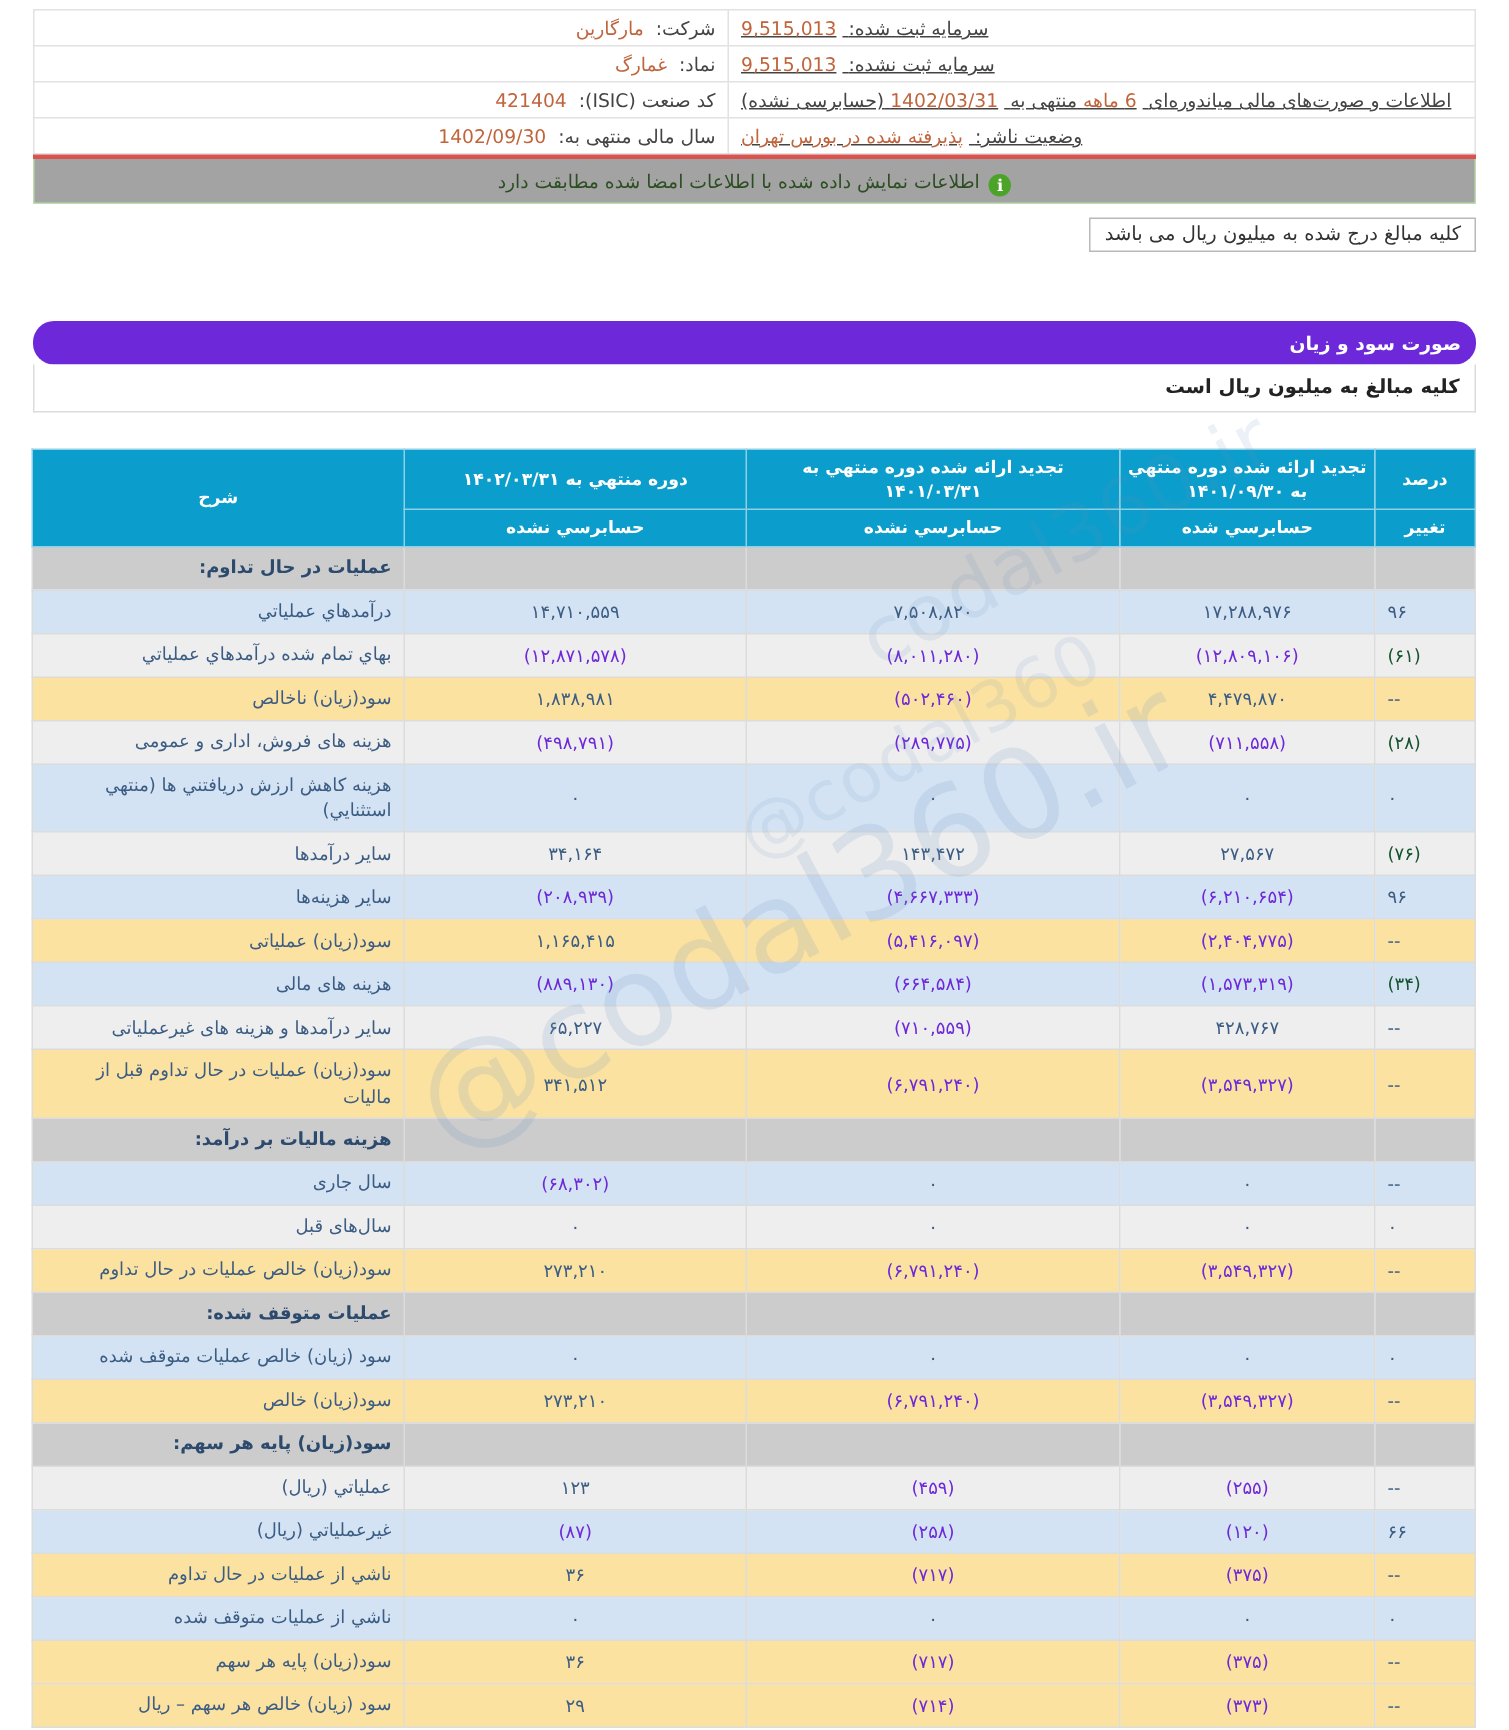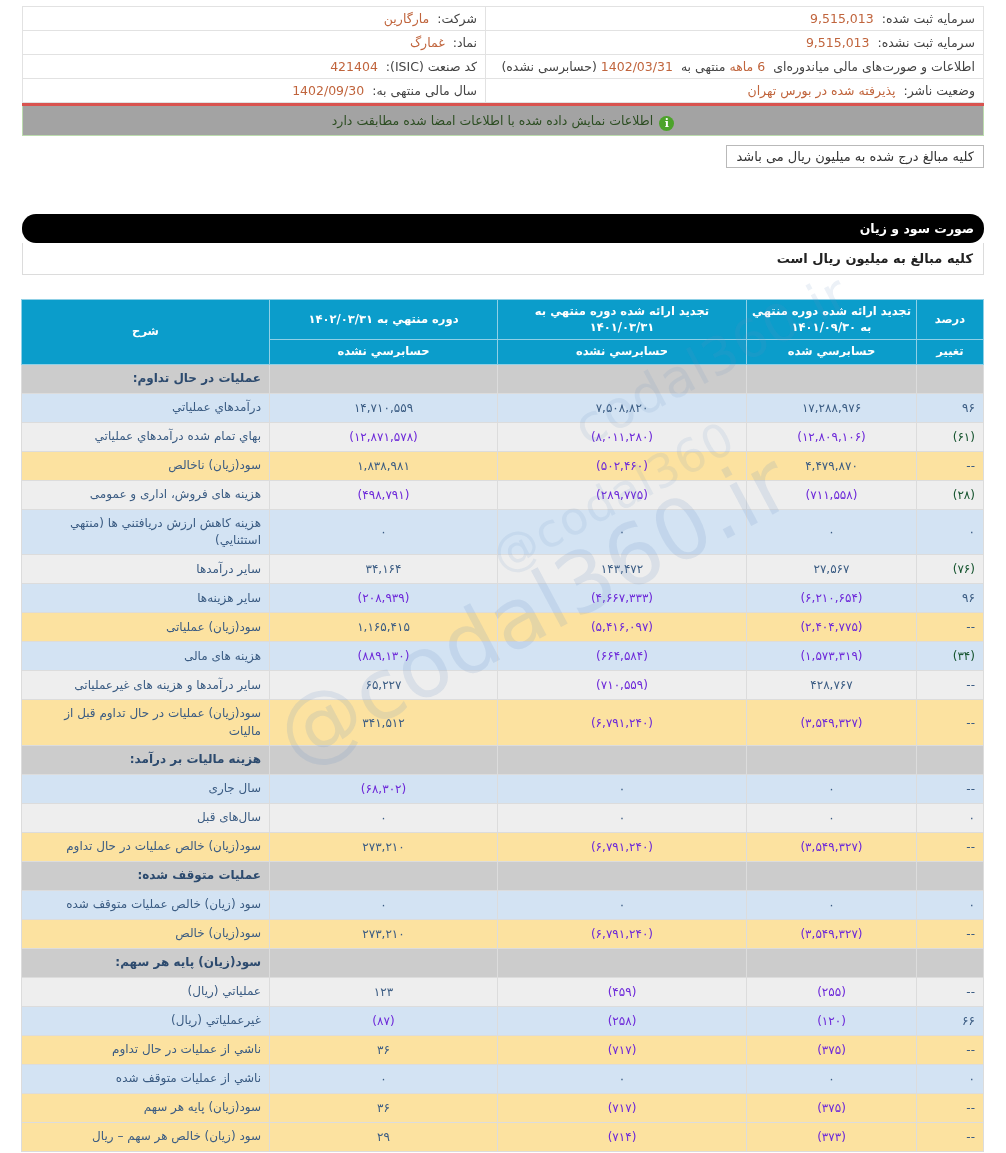--- a/index.html
+++ b/index.html
@@ -67,21 +67,21 @@
   }
   table.info td {
     border: 1px solid #e2e2e2;
     height: 23px;
     padding: 0 8px;
     vertical-align: middle;
     color: #444;
     white-space: nowrap;
     overflow: hidden;
   }
-  td.lbl-cell { width: 481px; text-align: right; }
+  td.lbl-cell { width: 481px; text-align: left; text-decoration: underline; }
   .lab { color: #444; }
   .val { color: #c0643c; margin-right: 4px; }
 
   .redline {
     height: 3px;
     background: #d9534f;
     width: 962px;
     margin: 0 22px;
   }
 
@@ -123,21 +123,21 @@
     background: #fff;
   }
 
   
   .section-block {
     margin: 46px 22px 0 22px;
     width: 962px;
     box-sizing: border-box;
   }
   .sec-title {
-    background: #000000;
+    background: #6d28d9;
     color: #ffffff;
     font-weight: bold;
     font-size: 12.5px;
     padding: 7px 10px;
     box-sizing: border-box;
     border-radius: 14px;
   }
   .sec-sub {
     border: 1px solid #dcdcdc;
     border-top: none;
@@ -187,21 +187,21 @@
     line-height: 1.45;
     margin-left: 18px;
   }
   td.num {
     text-align: center;
     color: #3b5c83;
     direction: ltr;
     font-size: 12px;
   }
   td.num.neg { color: #6d28d9; }
-  td.pct { text-align: right; color: #3b5c83; direction: ltr; margin-top: 10px; }
+  td.pct { text-align: left; color: #3b5c83; direction: ltr; margin-top: 10px; }
   td.pct.neg { color: #14532d; }
 
   tr.r-head td {
     background: #cccccc;
     font-weight: bold;
     color: #2c4a6e;
   }
   tr.r-blue td  { background: #d3e3f3; }
   tr.r-gray td  { background: #eeeeee; }
   tr.r-yellow td{ background: #fce2a0; }

